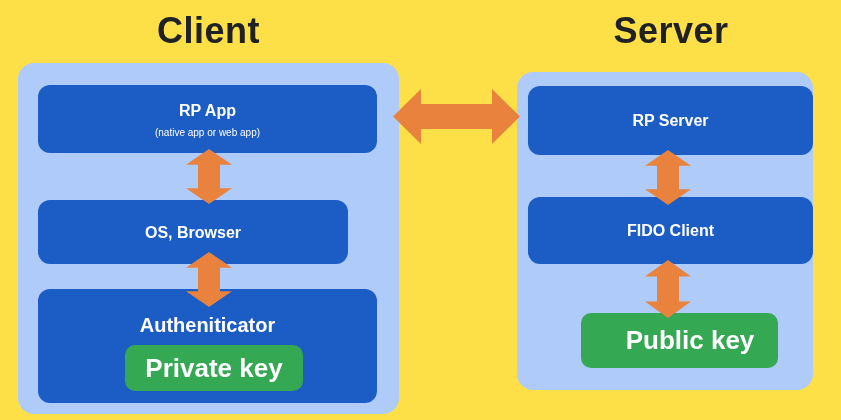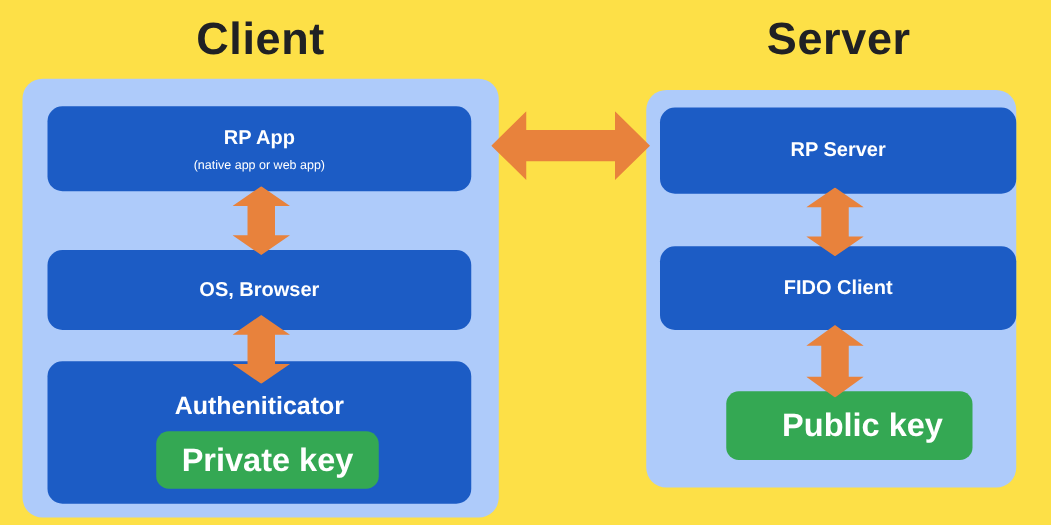--- a/index.html
+++ b/index.html
@@ -44,21 +44,21 @@
     flex-direction: column;
     align-items: center;
     justify-content: center;
     text-align: center;
     z-index: 2;
   }
   .bluebox .title { font-size: 16px; font-weight: 600; line-height: 27px; }
   .bluebox .subtitle { font-size: 10px; font-weight: 400; line-height: 17px; }
 
   .box-rp-app   { left: 20px; top: 22px;  width: 339px; height: 68px; }
-  .box-os       { left: 20px; top: 137px; width: 339px; height: 64px; align-items: center; }
+  .box-os       { left: 20px; top: 137px; width: 310px; height: 64px; align-items: center; }
   .box-auth     { left: 20px; top: 226px; width: 339px; height: 114px; justify-content: flex-start; }
   .box-auth .title { margin-top: 24px; font-size: 20px; line-height: 24px; }
 
   .box-rp-server   { left: 11px; top: 14px;  width: 285px; height: 69px; }
   .box-fido-server { left: 11px; top: 125px; width: 285px; height: 67px; }
 
   .keybox {
     position: absolute;
     background: #34a853;
     border-radius: 10px;

